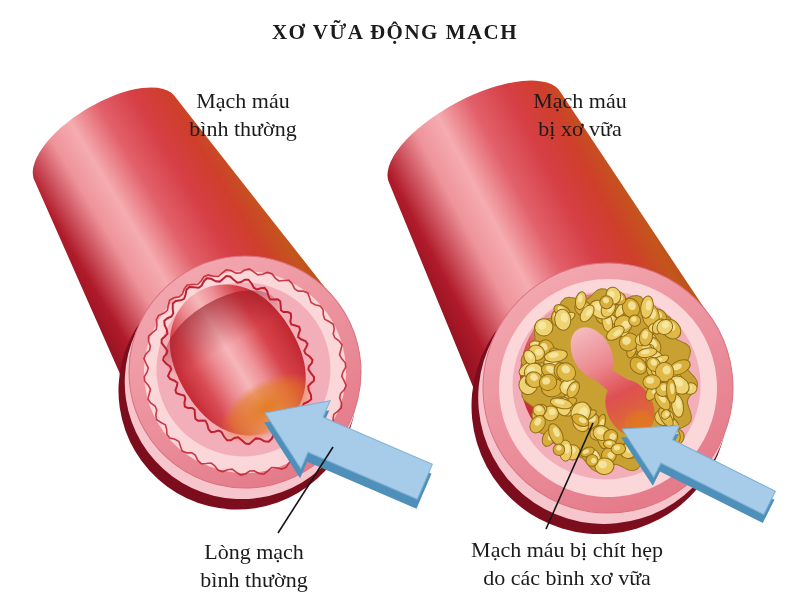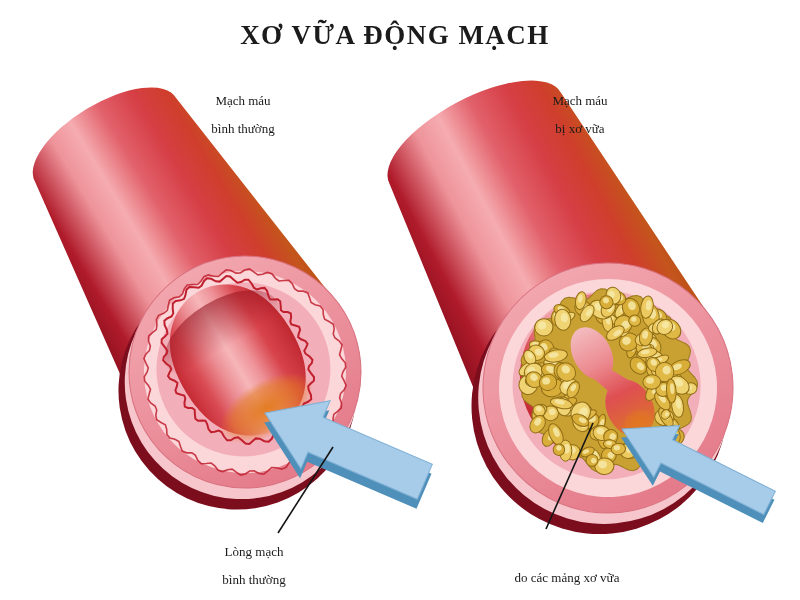--- a/index.html
+++ b/index.html
@@ -1,22 +1,22 @@
 <!DOCTYPE html>
 <html style="--background: #ffffff; --text: #1b1b1b; --vessel-dark-red: #8a0f1e; --vessel-red: #d63f46; --vessel-highlight-pink: #f5acb0; --vessel-orange: #bf5316; --wall-outer-pink: #ee98a2; --wall-inner-pale: #fbd7da; --wall-mid-pink: #f3afb9; --intima-line-red: #c0202e; --lumen-orange-glow: #e27a1c; --cut-shadow-maroon: #7c0d1d; --plaque-gold: #dfb744; --plaque-outline: #8f6d16; --arrow-blue: #a7cce9; --arrow-blue-dark: #4f90ba;"><head>
 <meta charset="utf-8">
 <style>
   html,body{margin:0;padding:0;background:#fff;}
   .canvas{position:relative;width:800px;height:600px;background:var(--background,#fff);
           font-family:"Liberation Serif","DejaVu Serif",serif;overflow:hidden;}
   .canvas svg{position:absolute;left:0;top:0;}
   .title{position:absolute;left:395px;top:20px;transform:translateX(-50%);
-         font-size:27px;font-weight:bold;letter-spacing:1.5px;color:var(--text,#1b1b1b);white-space:nowrap;}
+         font-size:21px;font-weight:bold;letter-spacing:1.5px;color:var(--text,#1b1b1b);white-space:nowrap;}
   .label{position:absolute;transform:translateX(-50%);text-align:center;
-         font-size:13px;line-height:28px;color:var(--text,#1b1b1b);white-space:nowrap;}
+         font-size:22px;line-height:28px;color:var(--text,#1b1b1b);white-space:nowrap;}
   .lbl-normal-vessel{left:243px;top:87px;}
   .lbl-athero-vessel{left:580px;top:87px;}
   .lbl-normal-lumen{left:254px;top:538px;}
   .lbl-narrowed{left:567px;top:536px;}
 </style>
 </head>
 <body>
 
 <div class="canvas">
 
@@ -380,17 +380,17 @@
   </div>
   <div class="label lbl-athero-vessel">
     <span>Mạch máu</span><br>
     <span>bị xơ vữa</span>
   </div>
   <div class="label lbl-normal-lumen">
     <span>Lòng mạch</span><br>
     <span>bình thường</span>
   </div>
   <div class="label lbl-narrowed">
-    <br>
-    <span>do các mảng xơ vữa</span>
+    <span>Mạch máu bị chít hẹp</span><br>
+    <span>do các bình xơ vữa</span>
   </div>
 
 </div>
 
 </body></html>

